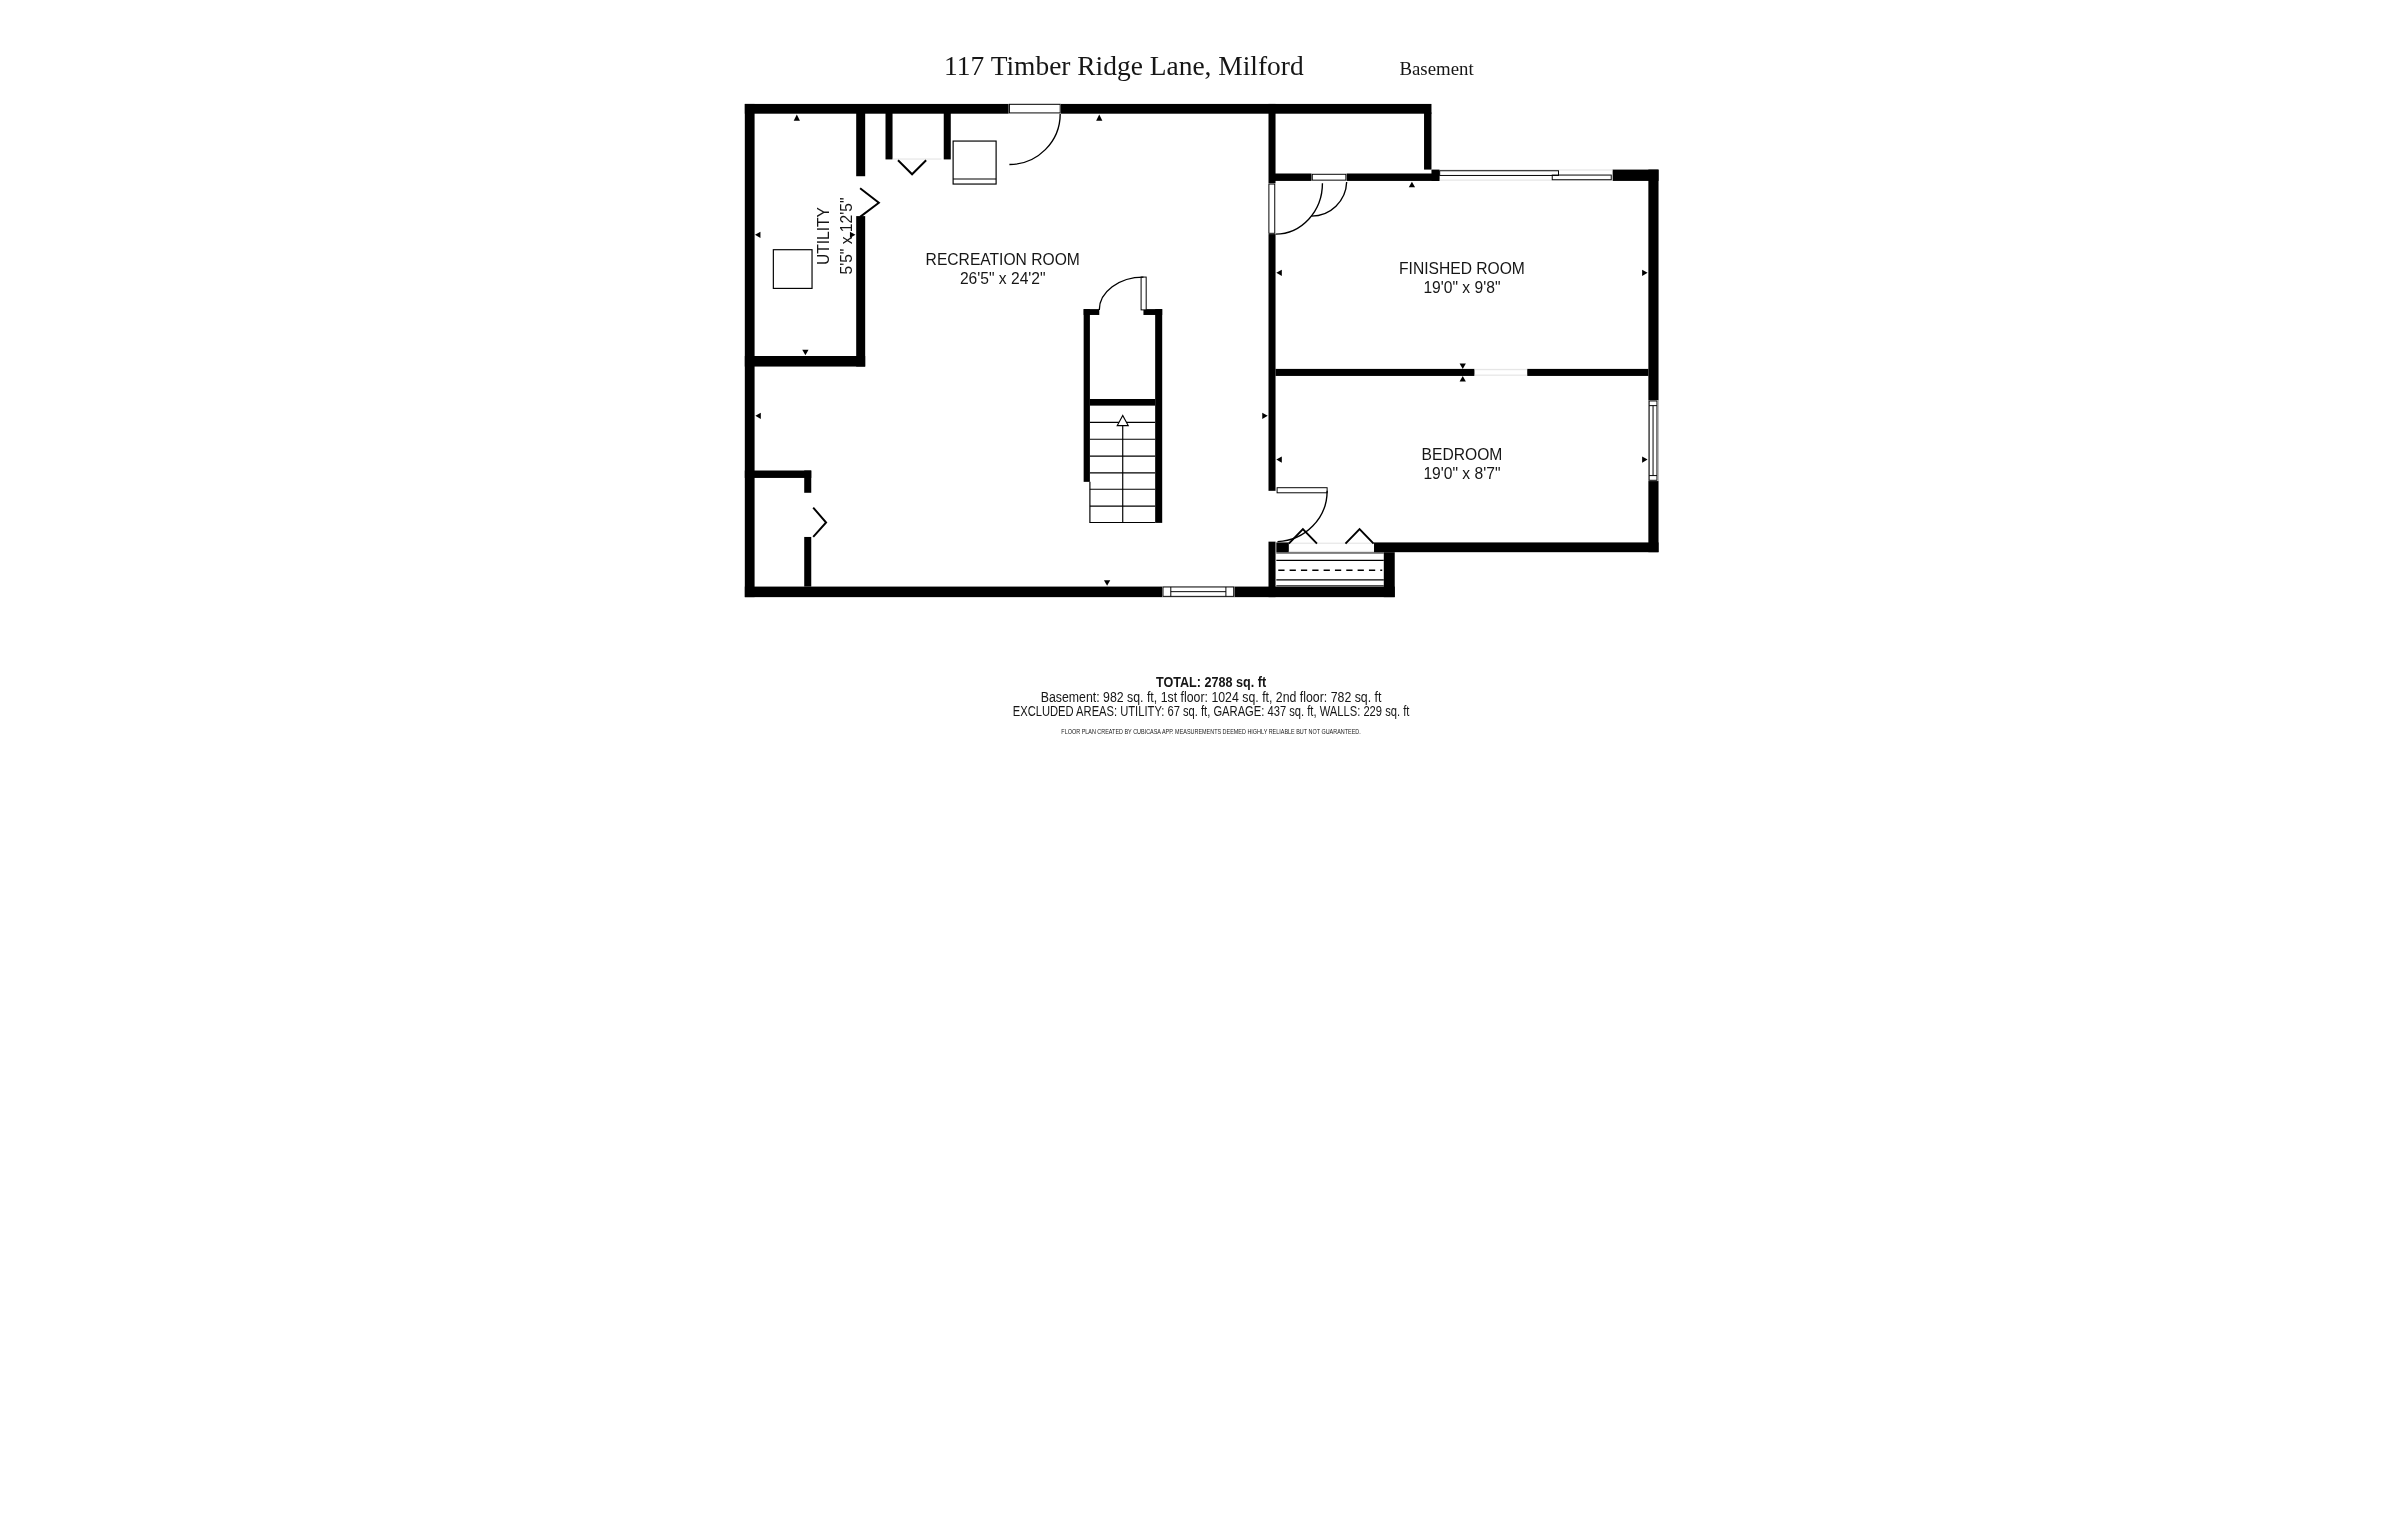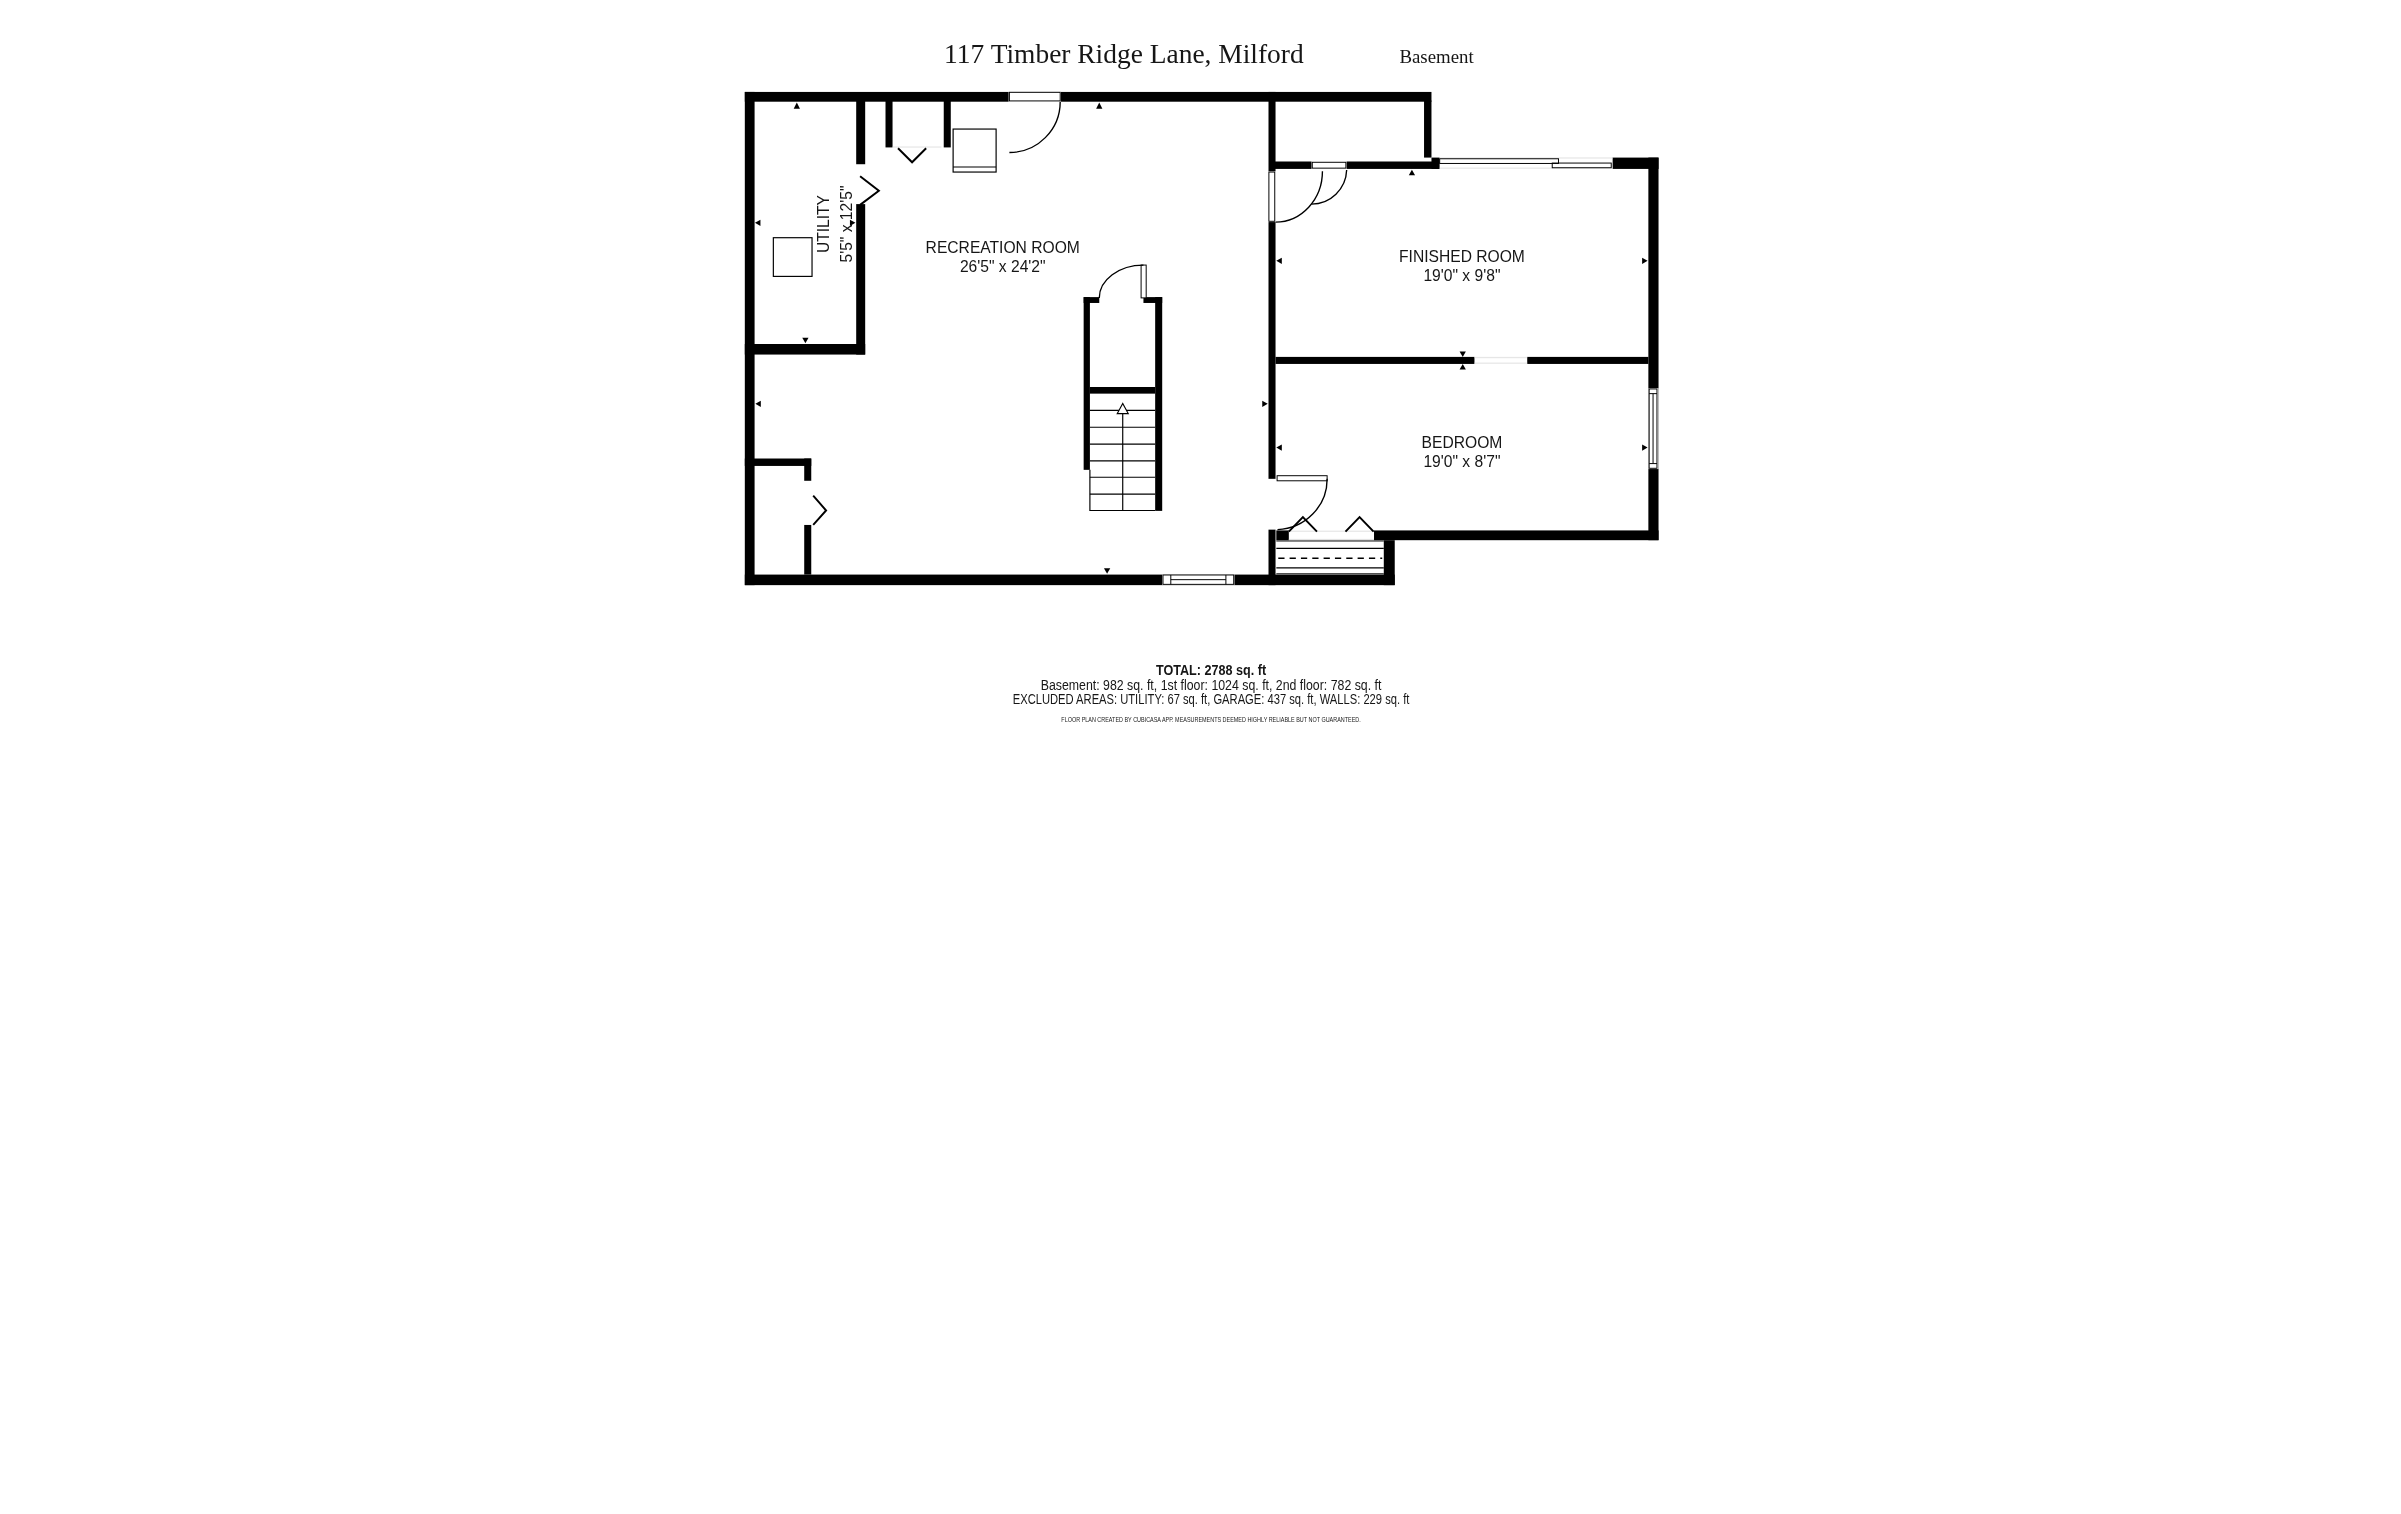--- a/index.html
+++ b/index.html
@@ -1,16 +1,16 @@
 <!DOCTYPE html>
 <html style="font-size:12.5px"><head>
 <meta charset="utf-8">
 <style>
   html,body{margin:0;padding:0;background:#ffffff;}
-  .page{width:1201px;height:757px;margin:4px auto;background:#fff;position:relative;overflow:hidden;}
+  .page{width:1201px;height:757px;margin:16px auto;background:#fff;position:relative;overflow:hidden;}
   svg{display:block;width:100%;height:100%;}
   .wall{stroke:none;}
   .gapcover{fill:#ffffff;stroke:none;}
   .leaf{fill:#ffffff;stroke:#000000;stroke-width:2.5;}
   .arc{fill:none;stroke:#000000;stroke-width:3.5;}
   .chev{fill:none;stroke:#000000;stroke-width:5;stroke-linejoin:miter;}
   .tline{stroke:#000000;stroke-width:3;fill:none;}
   .thin{stroke:#000000;stroke-width:2.5;fill:none;}
   .gline{stroke:#d9d9d9;stroke-width:2;fill:none;}
   .dash{stroke:#000000;stroke-width:4;stroke-dasharray:16 13;fill:none;}

